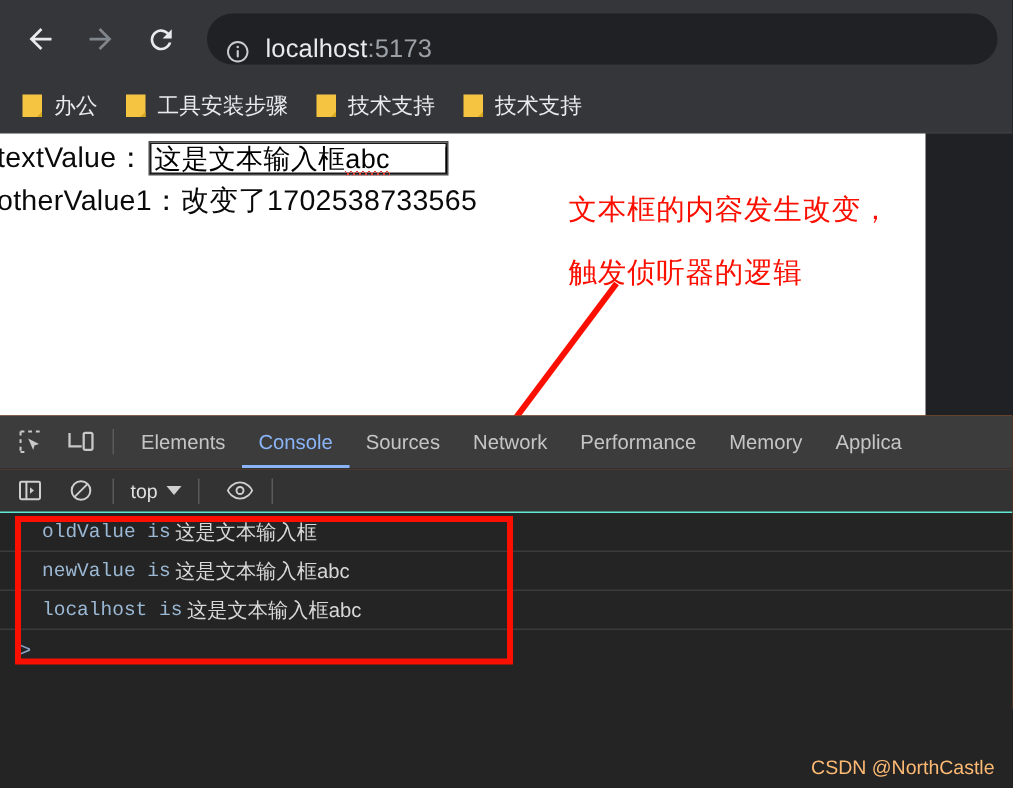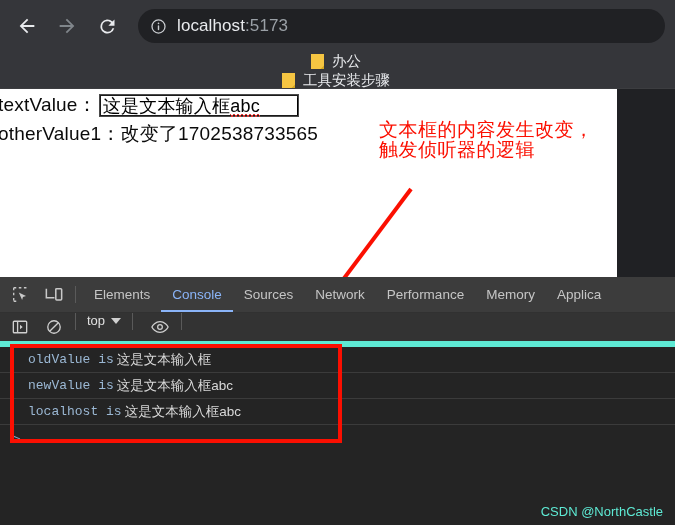--- a/index.html
+++ b/index.html
@@ -36,21 +36,21 @@
   .nav-btn:first-child { margin-left: 10px; }
   .nav-btn svg { display: block; }
 
   .omnibox {
     margin-left: 14px;
     height: 34px;
     flex: 1;
     margin-right: 10px;
     background: #202124;
     border-radius: 17px;
-    display: flex; align-items: center;
+    display: flex; align-items: flex-end;
     padding: 0 12px;
     cursor: text;
   }
   .info-icon { width: 17px; height: 17px; flex: 0 0 auto; margin-right: 10px; }
   .url-text {
     font-size: 17px;
     color: #e8eaed;
     letter-spacing: .1px;
     white-space: nowrap;
   }
@@ -58,21 +58,20 @@
 
   
   .bookmarks-bar {
     position: absolute; left: 0; top: 52px;
     width: 675px; height: 37px;
     background: #35363a;
     display: flex; align-items: center;
     padding-left: 14px;
     box-sizing: border-box;
     border-bottom: 1px solid #3c3d40;
-    flex-direction: column;
   }
   .bookmark {
     display: flex; align-items: center;
     margin-right: 18px;
     cursor: pointer;
   }
   .folder-icon {
     width: 15px; height: 17px;
     margin-right: 7px;
     flex: 0 0 auto;
@@ -135,21 +134,21 @@
     left: 196px; top: 2px;
     width: 1.5px; height: 17px;
     background: #000;
   }
 
   
   .annotation {
     position: absolute;
     left: 379px; top: 120px;
     font-size: 19px;
-    line-height: 20px;
+    line-height: 42px;
     color: #fb0f01;
     white-space: pre-line;
     letter-spacing: .5px;
   }
   .arrow-svg {
     position: absolute;
     left: 280px; top: 185px;
     width: 150px; height: 160px;
     pointer-events: none;
   }
@@ -193,22 +192,22 @@
   }
   .dt-tab.active {
     color: #8ab4f8;
     box-shadow: inset 0 -2px 0 #8ab4f8;
   }
 
   .dt-consolebar {
     position: relative;
     height: 28px;
     background: #333333;
-    display: flex; align-items: flex-start;
-    border-bottom: 6px solid #5eead4;
+    display: flex; align-items: center;
+    border-bottom: 1px solid #5eead4;
     overflow: hidden;
   }
   .dt-ctx {
     font-size: 13px; color: #e0e0e0;
     display: flex; align-items: center;
     cursor: pointer;
     padding: 0 4px;
     flex: 0 0 auto;
   }
   .dt-ctx .caret-dn {
@@ -264,21 +263,21 @@
     left: 10px; top: 344px;
     width: 332px; height: 99px;
     border: 4px solid #fb0f01;
     box-sizing: border-box;
     pointer-events: none;
   }
   .watermark {
     position: absolute;
     right: 12px; bottom: 6px;
     font-size: 13px;
-    color: #5eead4;
+    color: #fdba74;
     white-space: nowrap;
   }
 </style>
 </head>
 <body>
 
 <div id="root">
 
   <div class="browser-chrome">
     <div class="nav-row">

